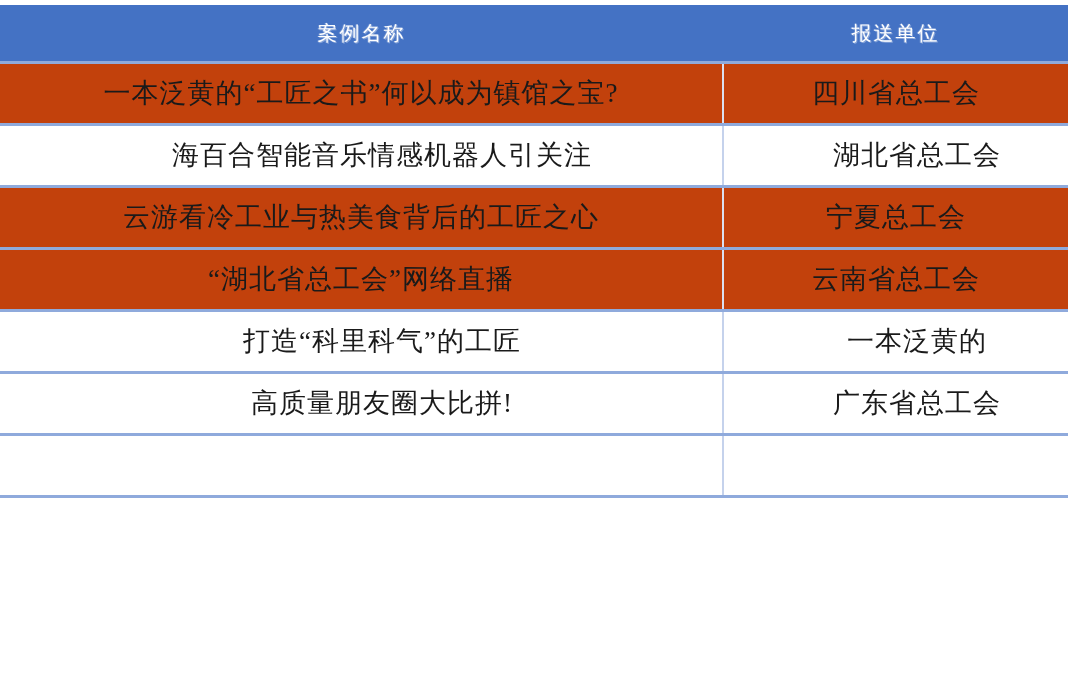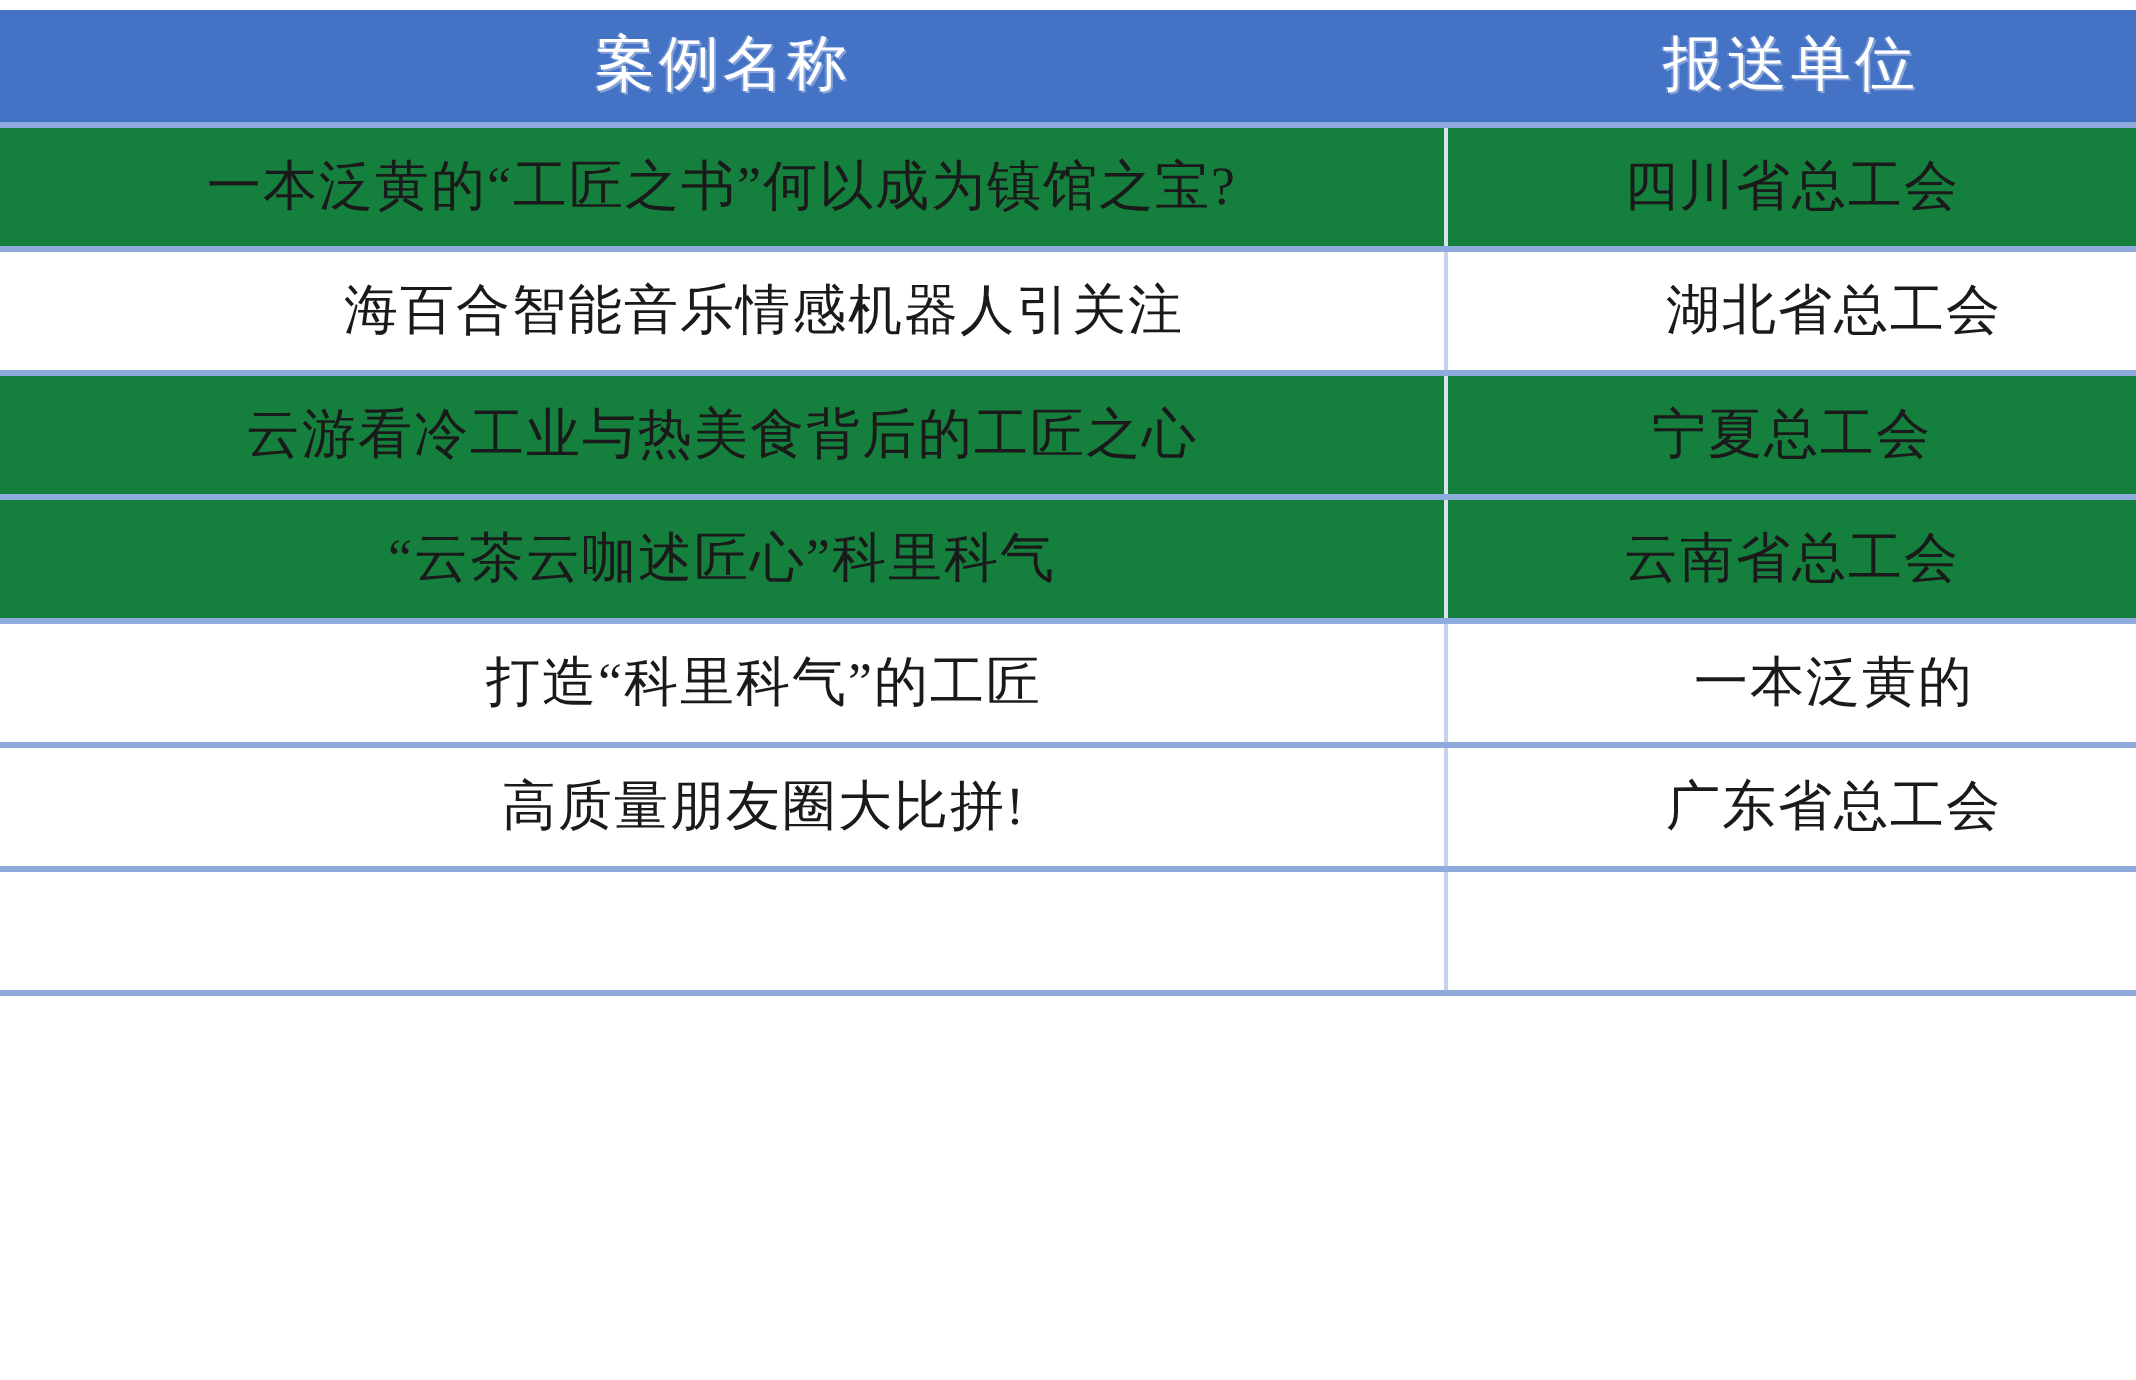--- a/index.html
+++ b/index.html
@@ -38,21 +38,21 @@
   }
 
   
   .case-table thead tr {
     height: 57px;
   }
   .case-table thead th {
     background: #4472c4;
     color: #ffffff;
     font-weight: normal;
-    font-size: 30px;
+    font-size: 20px;
     line-height: 1.1;
     letter-spacing: 2px;
     text-align: center;
     padding: 0;
     margin: 0;
     border: none;
     vertical-align: middle;
     text-shadow: 1px 1px 0 rgba(255,255,255,0.35), -1px 0 0 rgba(255,255,255,0.2);
   }
 
@@ -69,21 +69,21 @@
     border-top: 3px solid #8faadc;
     letter-spacing: 1px;
     white-space: nowrap;
     overflow: hidden;
   }
   .case-table tbody tr:last-child td {
     border-bottom: 3px solid #8faadc;
   }
 
   .case-table tbody tr.shade td {
-    background: #15803d;
+    background: #c2410c;
   }
   .case-table tbody tr.plain td {
     background: #ffffff;
     padding-left: 48px;
   }
   
   .case-table tbody tr.plain td.col-name {
     border-right: 2px solid #c5d2ec;
   }
   .case-table tbody tr.shade td.col-name {
@@ -132,21 +132,21 @@
         <td class="col-unit">湖北省总工会</td>
       </tr>
 
       <tr class="shade">
         <td class="col-name">云游看冷工业与热美食背后的工匠之心</td>
         <td class="col-unit">宁夏总工会</td>
       </tr>
 
 
       <tr class="shade">
-        <td class="col-name">“云茶云咖述匠心”科里科气</td>
+        <td class="col-name">“湖北省总工会”网络直播</td>
         <td class="col-unit">云南省总工会</td>
       </tr>
 
       <tr class="plain">
         <td class="col-name">打造“科里科气”的工匠</td>
         <td class="col-unit">一本泛黄的</td>
       </tr>
 
 
 

